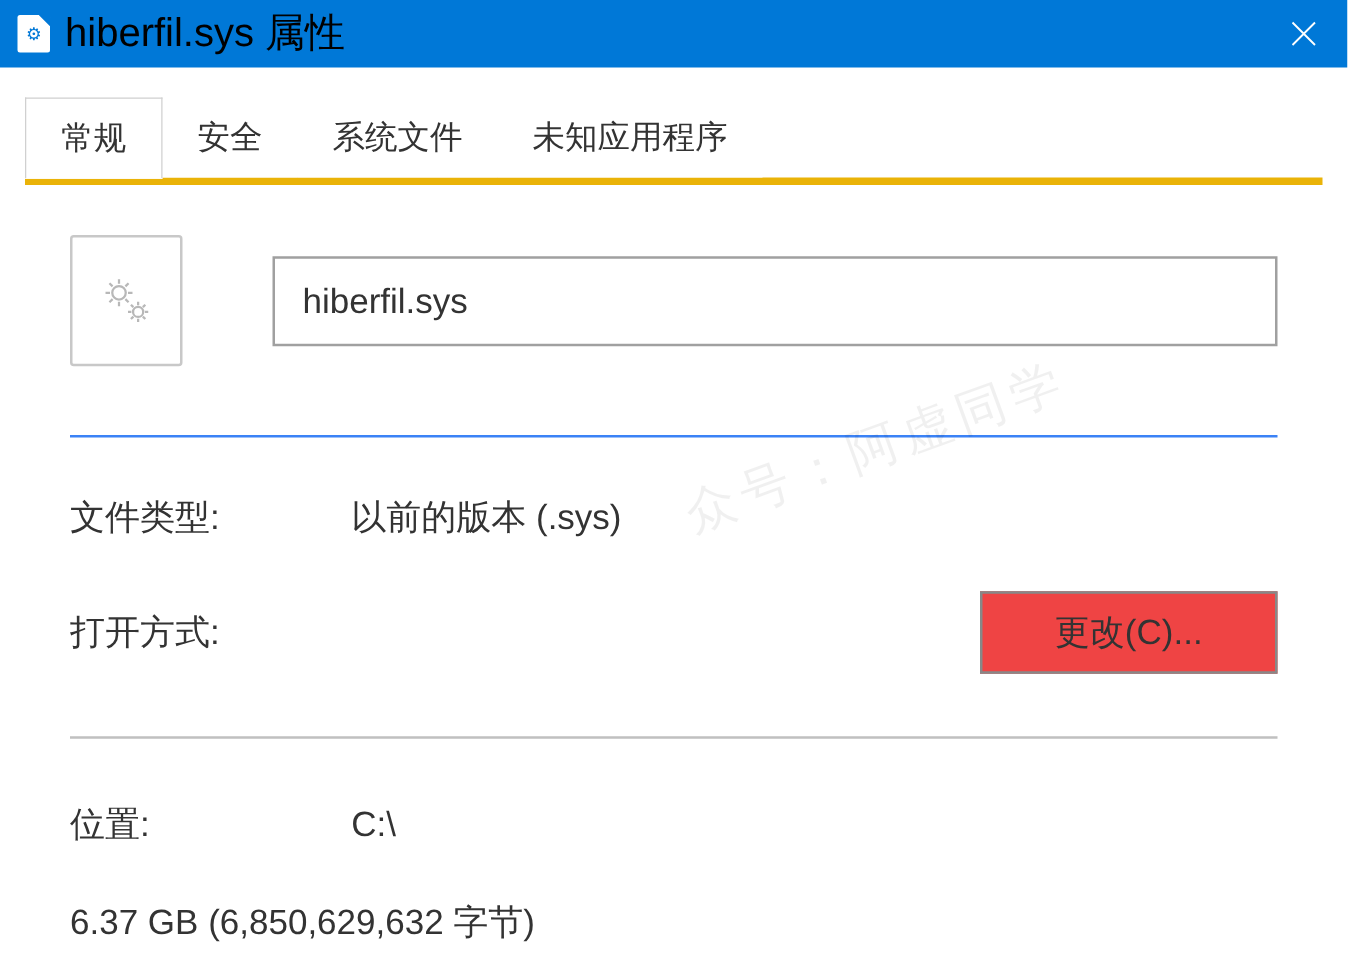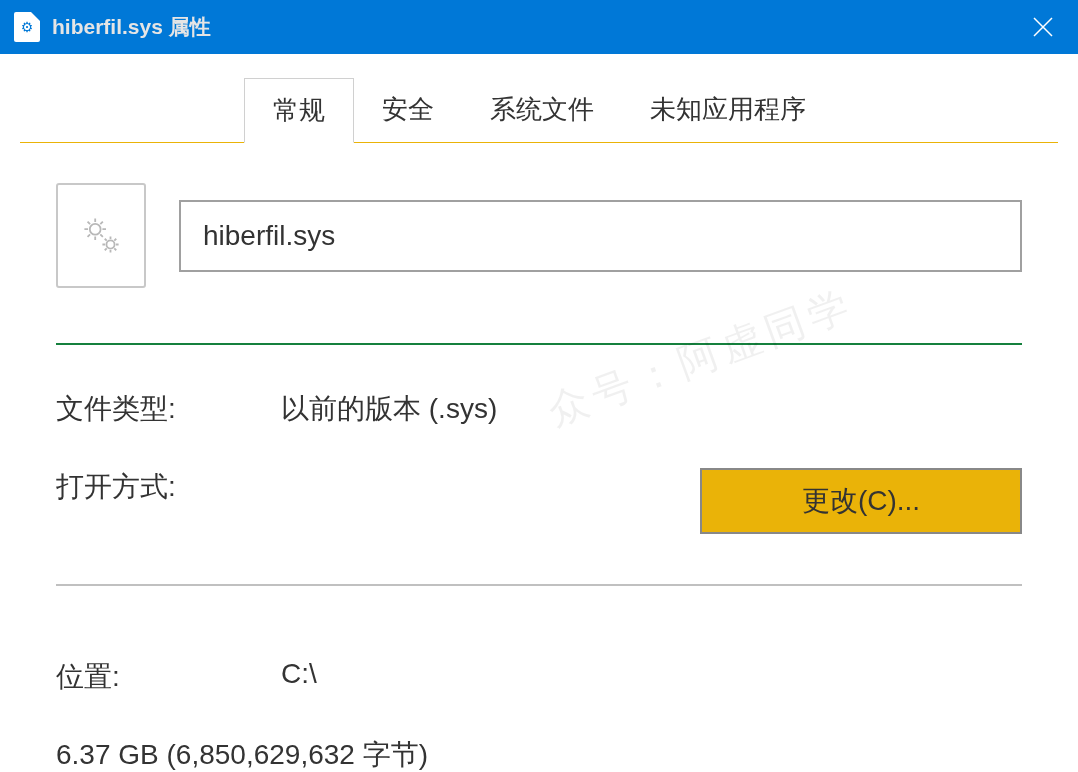--- a/index.html
+++ b/index.html
@@ -45,42 +45,41 @@
       width: 9px;
       height: 9px;
       background: #0078d7;
       clip-path: polygon(0 0, 100% 100%, 100% 0);
     }
     .title-icon-gear {
       color: #0078d7;
       font-size: 14px;
     }
     .title-text {
-      color: #e5e5e5;
-      font-size: 21px;
-      font-weight: 700;
+      color: #000000;
+      font-size: 32px;
+      font-weight: 400;
     }
     .close-btn {
       width: 70px;
       height: 54px;
       display: flex;
       align-items: center;
       justify-content: center;
       color: #fff;
       font-size: 26px;
       cursor: pointer;
     }
     .content-area {
       padding: 24px 20px 0 20px;
     }
     .tabs {
       display: flex;
-      border-bottom: 1px solid #eab308;
-      position: relative;
-      justify-content: center;
+      border-bottom: 6px solid #eab308;
+      position: relative;
     }
     .tab {
       padding: 14px 28px;
       font-size: 26px;
       color: #333;
       cursor: pointer;
       background: #fff;
       border: none;
       position: relative;
     }
@@ -89,23 +88,23 @@
       border-bottom: 1px solid #fff;
       margin-bottom: -1px;
       z-index: 1;
     }
     .tab-content {
       padding: 40px 36px 0 36px;
     }
     .file-header {
       display: flex;
       align-items: center;
-      gap: 33px;
+      gap: 72px;
       padding-bottom: 55px;
-      border-bottom: 2px solid #15803d;
+      border-bottom: 2px solid #3b82f6;
     }
     .file-icon {
       width: 90px;
       height: 105px;
       border: 2px solid #c8c8c8;
       border-radius: 3px;
       position: relative;
       display: flex;
       align-items: center;
       justify-content: center;
@@ -122,41 +121,42 @@
       font-size: 28px;
       color: #333;
       outline: none;
       font-family: inherit;
     }
     .props {
       padding-top: 45px;
     }
     .prop-row {
       display: flex;
+      align-items: center;
       margin-bottom: 40px;
       font-size: 28px;
       color: #333;
     }
     .prop-row.with-divider {
       padding-bottom: 50px;
       border-bottom: 2px solid #c0c0c0;
-      margin-bottom: 72px;
+      margin-bottom: 50px;
     }
     .prop-label {
       width: 225px;
       flex-shrink: 0;
     }
     .prop-value {
       flex: 1;
     }
     .change-btn {
       border: 2px solid #888;
-      background: #eab308;
+      background: #ef4444;
       padding: 12px 0;
-      width: 322px;
+      width: 238px;
       font-size: 28px;
       color: #333;
       cursor: pointer;
       font-family: inherit;
       margin-left: auto;
     }
     .watermark {
       position: absolute;
       top: 330px;
       left: 540px;

